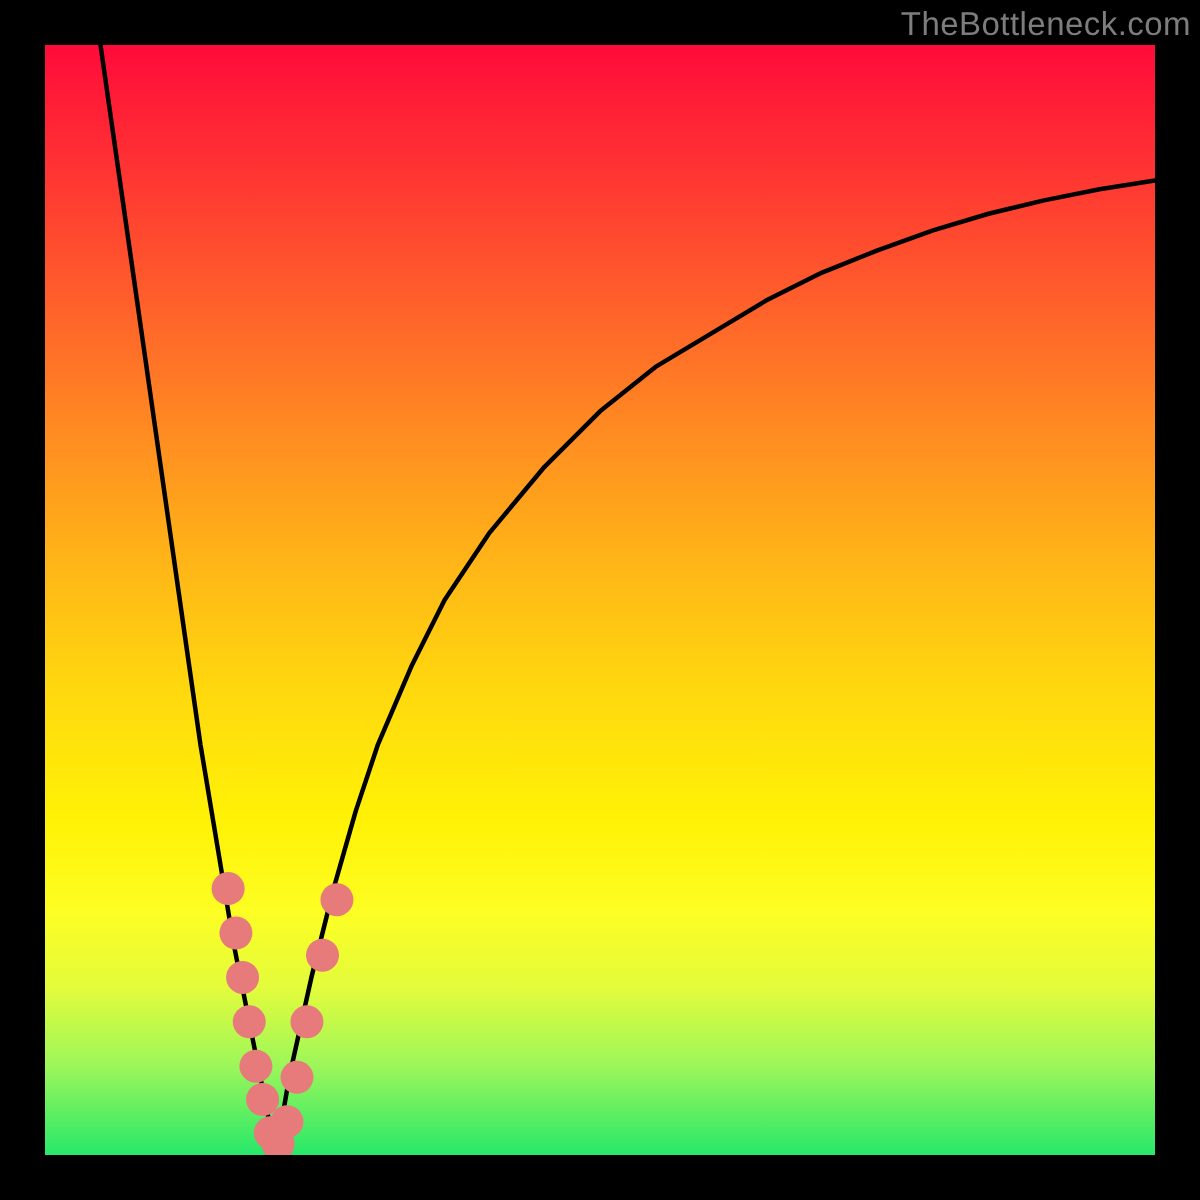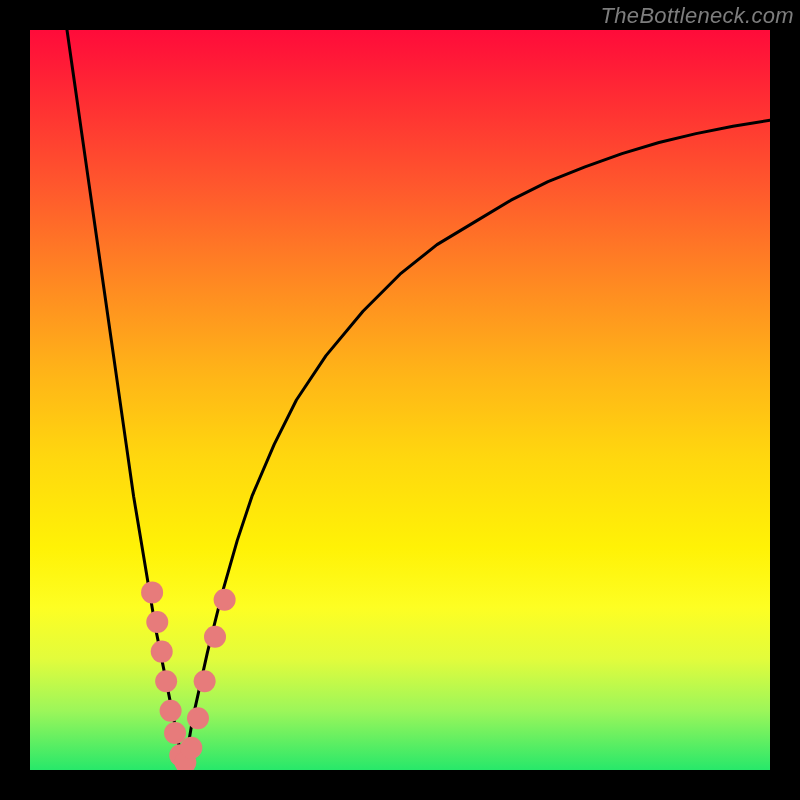--- a/index.html
+++ b/index.html
@@ -9,21 +9,20 @@
     height: 800px;
     overflow: hidden;
     background: #000;
     font-family: Arial, Helvetica, sans-serif;
   }
   .outer {
     width: 800px;
     height: 572px;
     background: #000;
     position: relative;
-    font-style: italic;
   }
   .plot {
     position: absolute;
     left: 30px;
     top: 30px;
     width: 740px;
     height: 740px;
     background: linear-gradient(
       to bottom,
       #ff0b3a 0%,

